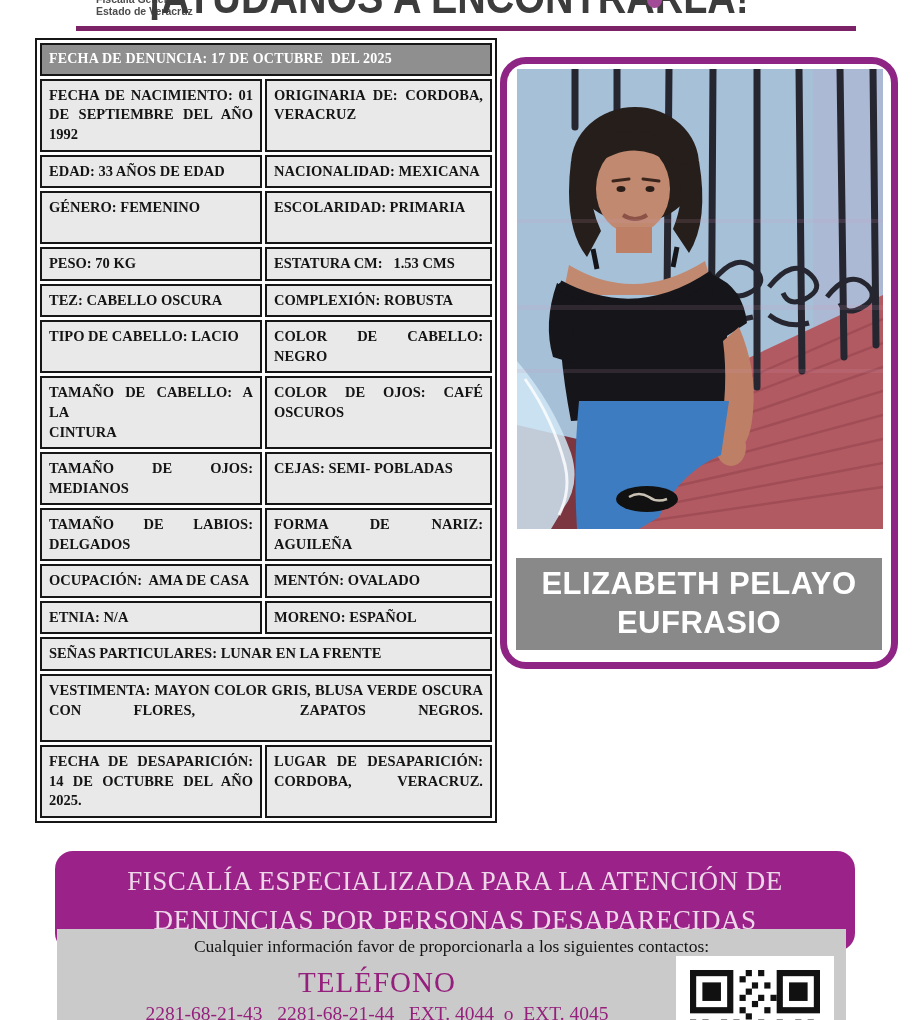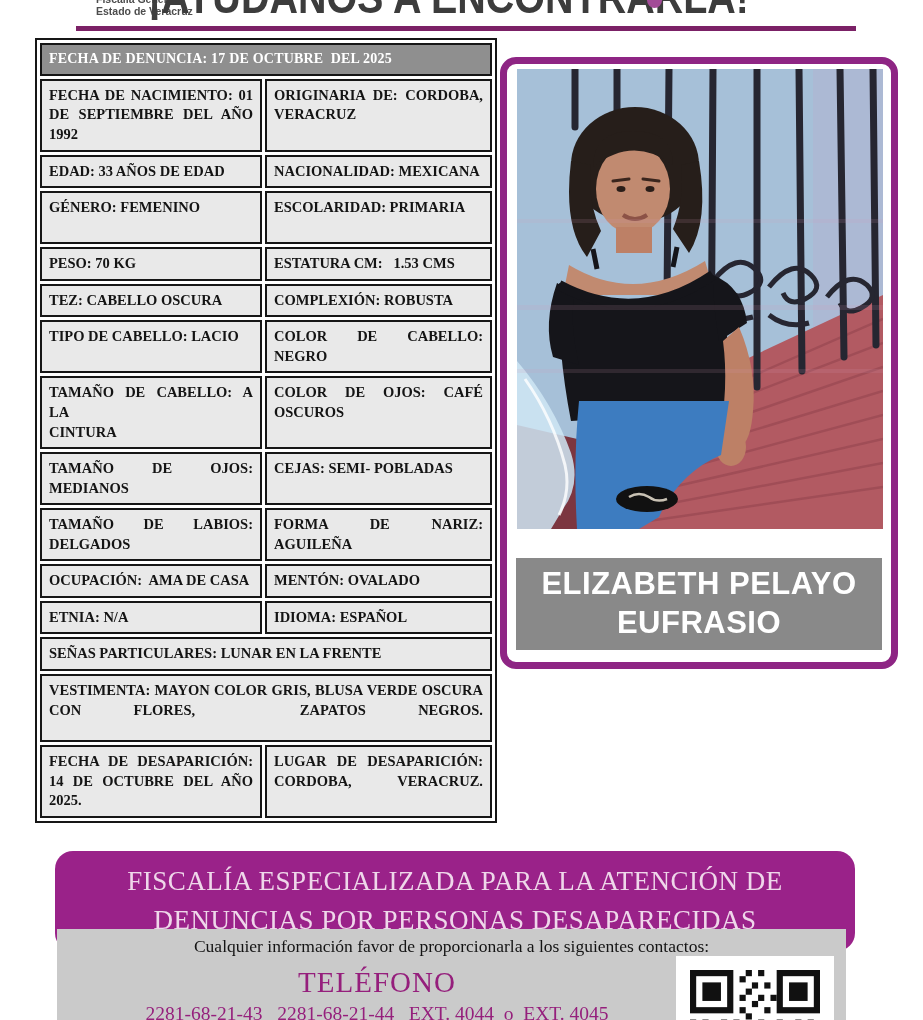--- a/index.html
+++ b/index.html
@@ -25,21 +25,21 @@
     font-size:14.5px;font-weight:bold;color:#141414;padding:5px 7px;line-height:1.35;
     white-space:pre-wrap;text-align:left;}
   .t-cell.j{text-align:justify;text-align-last:justify;}
   .t-left{width:222px;margin-right:3px;flex:none;}
   .t-right{flex:1;}
   .t-full{flex:1;}
   .t-head{background:#8f8f8f;color:#ffffff;font-size:14px;letter-spacing:0.2px;}
 
   
   .photo-frame{position:absolute;left:500px;top:57px;width:398px;height:612px;
-    box-sizing:border-box;border:7px solid #8e2584;border-radius:16px;background:#ffffff;}
+    box-sizing:border-box;border:7px solid #8e2584;border-radius:26px;background:#ffffff;}
   .photo{position:absolute;left:10px;top:5px;width:366px;height:460px;overflow:hidden;}
   .photo svg{display:block;width:100%;height:100%;}
   .name-plate{position:absolute;left:9px;top:494px;width:366px;height:92px;background:#898989;
     display:flex;align-items:center;justify-content:center;text-align:center;
     font-family:"Liberation Sans",sans-serif;font-weight:bold;font-size:31px;line-height:1.25;
     color:#ffffff;letter-spacing:0.5px;padding:0 14px;box-sizing:border-box;}
 
   
   .footer-banner{position:absolute;left:55px;top:851px;width:800px;height:100px;
     background:#9a2289;border-radius:18px;box-sizing:border-box;
@@ -110,21 +110,21 @@
 DELGADOS</div>
     <div class="t-cell t-right j">FORMA DE NARIZ:
 AGUILEÑA</div>
   </div>
   <div class="t-row" style="min-height:33px">
     <div class="t-cell t-left">OCUPACIÓN:  AMA DE CASA</div>
     <div class="t-cell t-right">MENTÓN: OVALADO</div>
   </div>
   <div class="t-row" style="min-height:33px">
     <div class="t-cell t-left">ETNIA: N/A</div>
-    <div class="t-cell t-right">IDIOMA: ESPAÑOL</div>
+    <div class="t-cell t-right">MORENO: ESPAÑOL</div>
   </div>
   <div class="t-row" style="min-height:31px">
     <div class="t-cell t-full">SEÑAS PARTICULARES: LUNAR EN LA FRENTE</div>
   </div>
   <div class="t-row" style="min-height:68px">
     <div class="t-cell t-full j">VESTIMENTA: MAYON COLOR GRIS, BLUSA VERDE OSCURA
 CON FLORES,  ZAPATOS NEGROS.</div>
   </div>
   <div class="t-row" style="min-height:71px">
     <div class="t-cell t-left j">FECHA DE DESAPARICIÓN:

